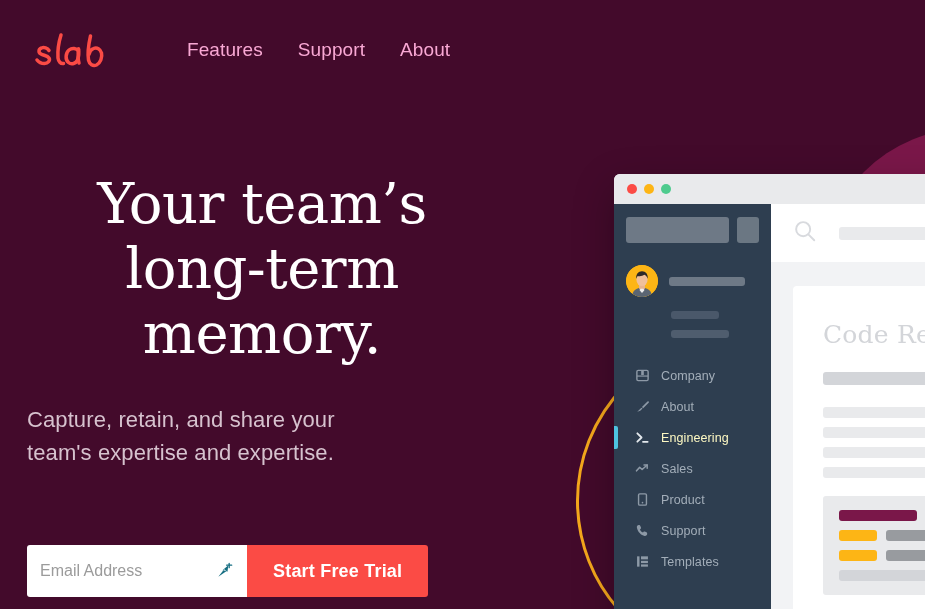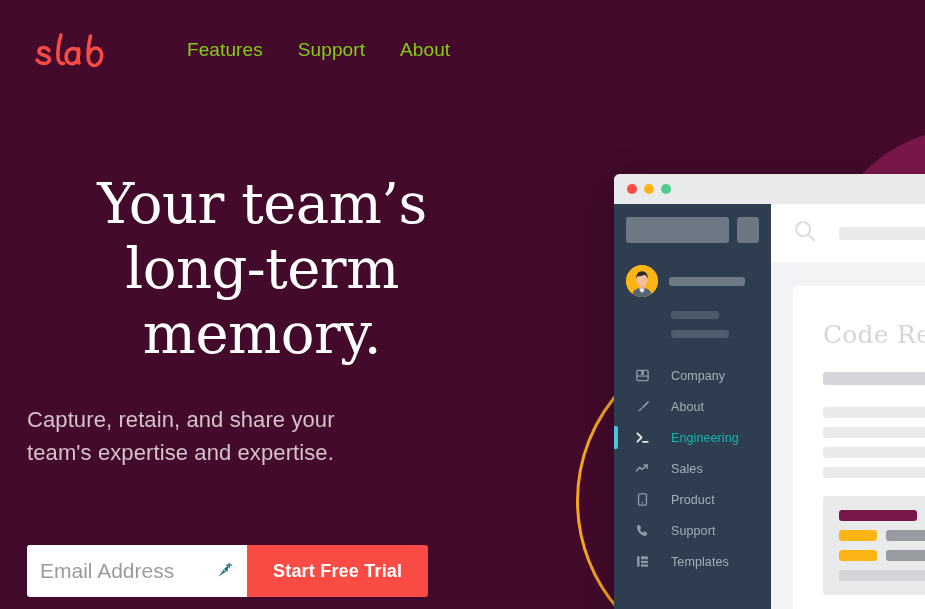--- a/index.html
+++ b/index.html
@@ -49,21 +49,21 @@
     display:block;
     flex:0 0 auto;
   }
   .nav-links {
     display:flex;
     align-items:center;
     margin-left:72px;
     gap:0px;
   }
   .nav-link {
-    color:#84cc16;
+    color:#f9a8d4;
     font-size:19px;
     letter-spacing:0.1px;
     text-decoration:none;
     padding:6px 0;
     margin-right:35px;
     cursor:pointer;
     white-space:nowrap;
   }
   .nav-link:last-child { margin-right:0; }
 
@@ -107,21 +107,21 @@
     border-radius:3px 0 0 3px;
     display:flex;
     align-items:center;
   }
   .email-input {
     width:100%; height:100%;
     border:0; outline:0;
     background:transparent;
     padding:0 36px 0 13px;
     font-family:"Liberation Sans", sans-serif;
-    font-size:21px;
+    font-size:16px;
     color:#3A3A3A;
   }
   .email-input::placeholder { color:#9B9B9B; opacity:1; }
   .cursor-icon {
     position:absolute;
     right:12px; top:50%;
     transform:translateY(-50%);
     width:20px; height:20px;
     pointer-events:none;
   }
@@ -204,37 +204,37 @@
   .sb-row1 { width:48px; height:8px; background:#4A586A; border-radius:3px; margin:0 0 11px 45px; }
   .sb-row2 { width:58px; height:8px; background:#4F5D6E; border-radius:3px; margin-left:45px; }
 
   .sb-nav { margin-top:4px; }
   .sb-item {
     position:relative;
     display:flex;
     align-items:center;
     height:31px;
     padding-left:21px;
-    gap:21px;
+    gap:11px;
     cursor:pointer;
   }
   .sb-item .sb-icon {
     width:15px; height:15px;
     flex:0 0 auto;
     display:flex;
     align-items:center;
     justify-content:center;
   }
   .sb-item .sb-label {
     color:#A3AEB9;
     font-size:12.5px;
     letter-spacing:0.1px;
     white-space:nowrap;
   }
-  .sb-item.active .sb-label { color:#14b8a6; }
+  .sb-item.active .sb-label { color:#fef9c3; }
   .sb-item.active::before {
     content:"";
     position:absolute;
     left:0; top:4px;
     width:4px; height:23px;
     background:#4EC3E0;
     border-radius:0 2px 2px 0;
   }
 
   

